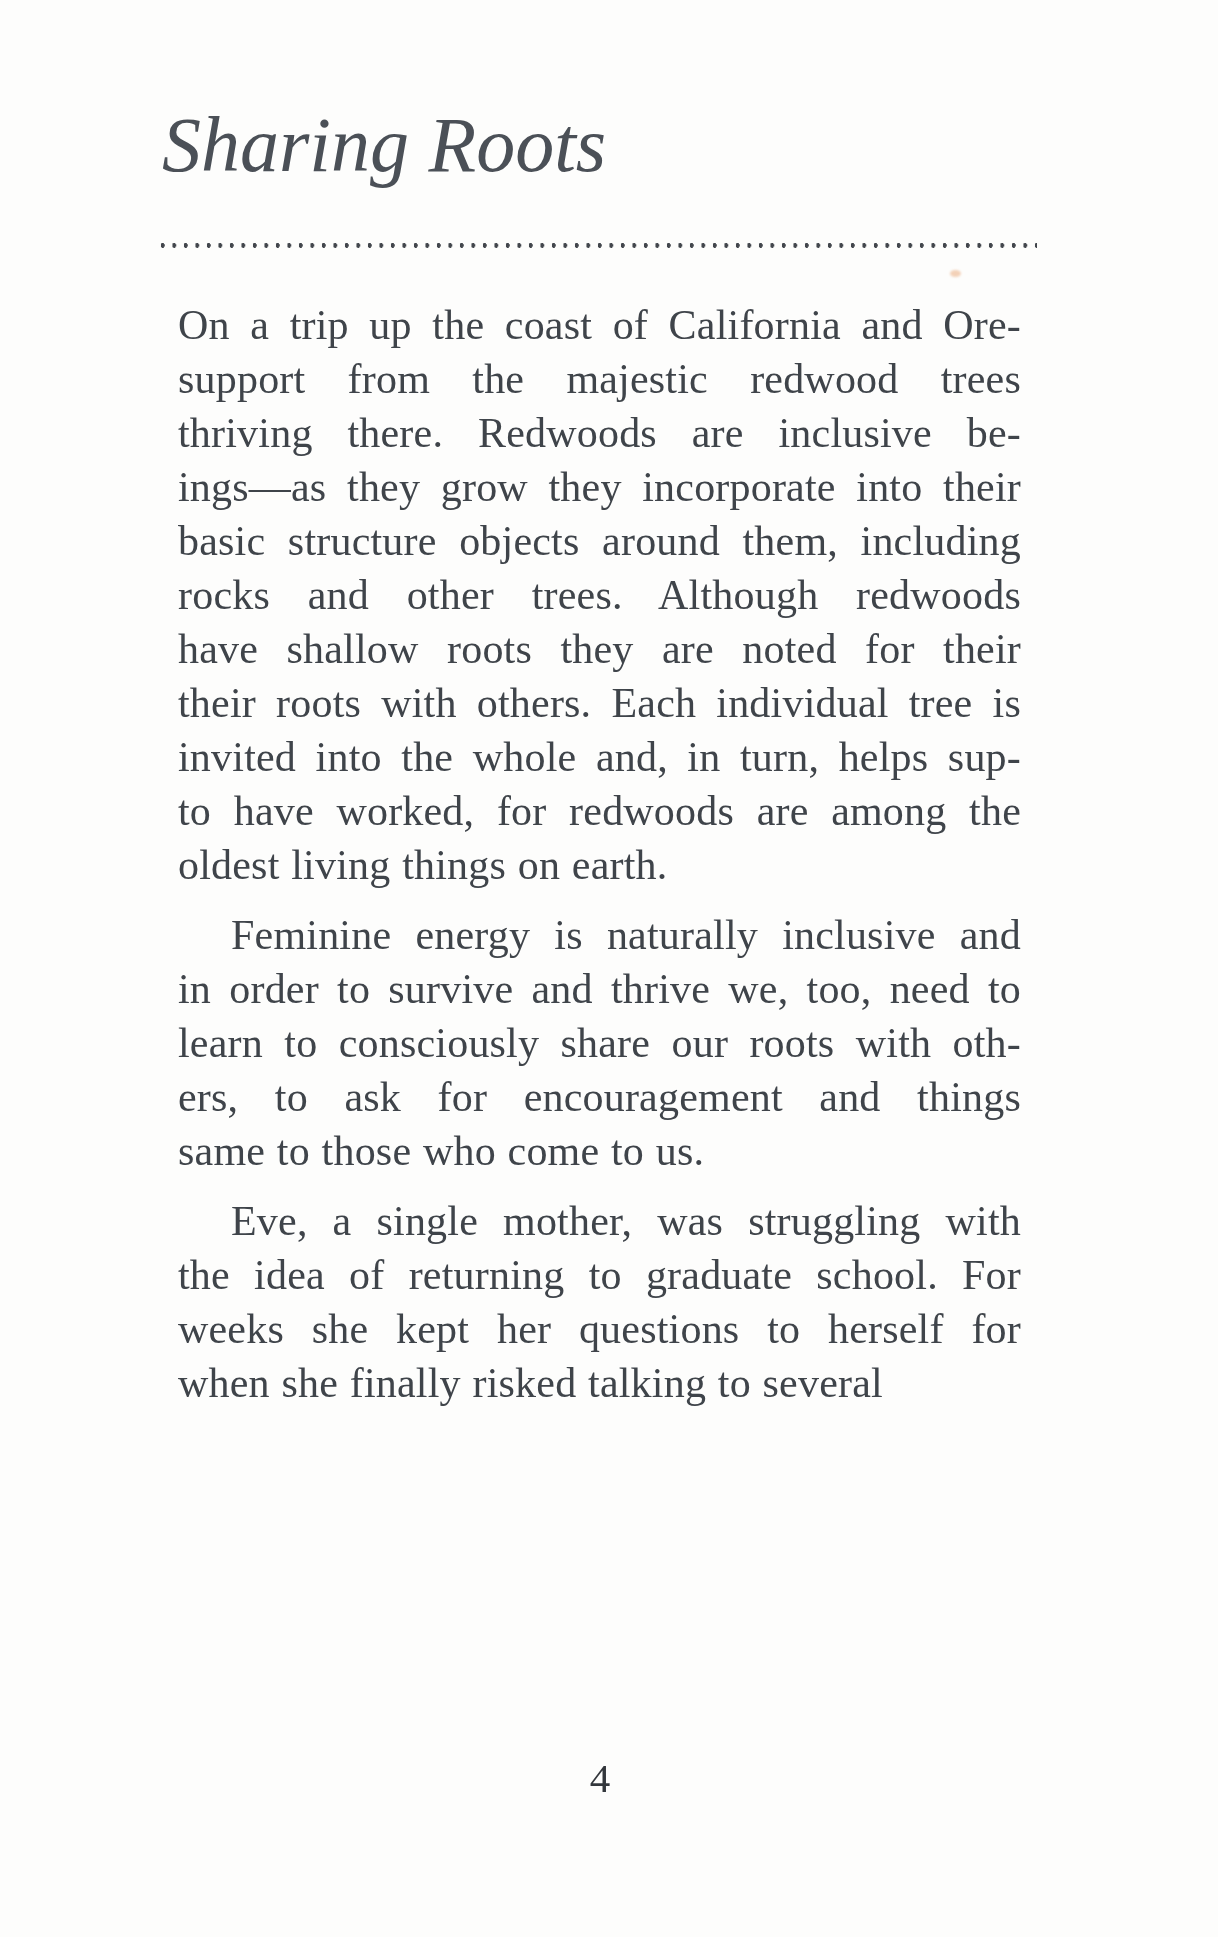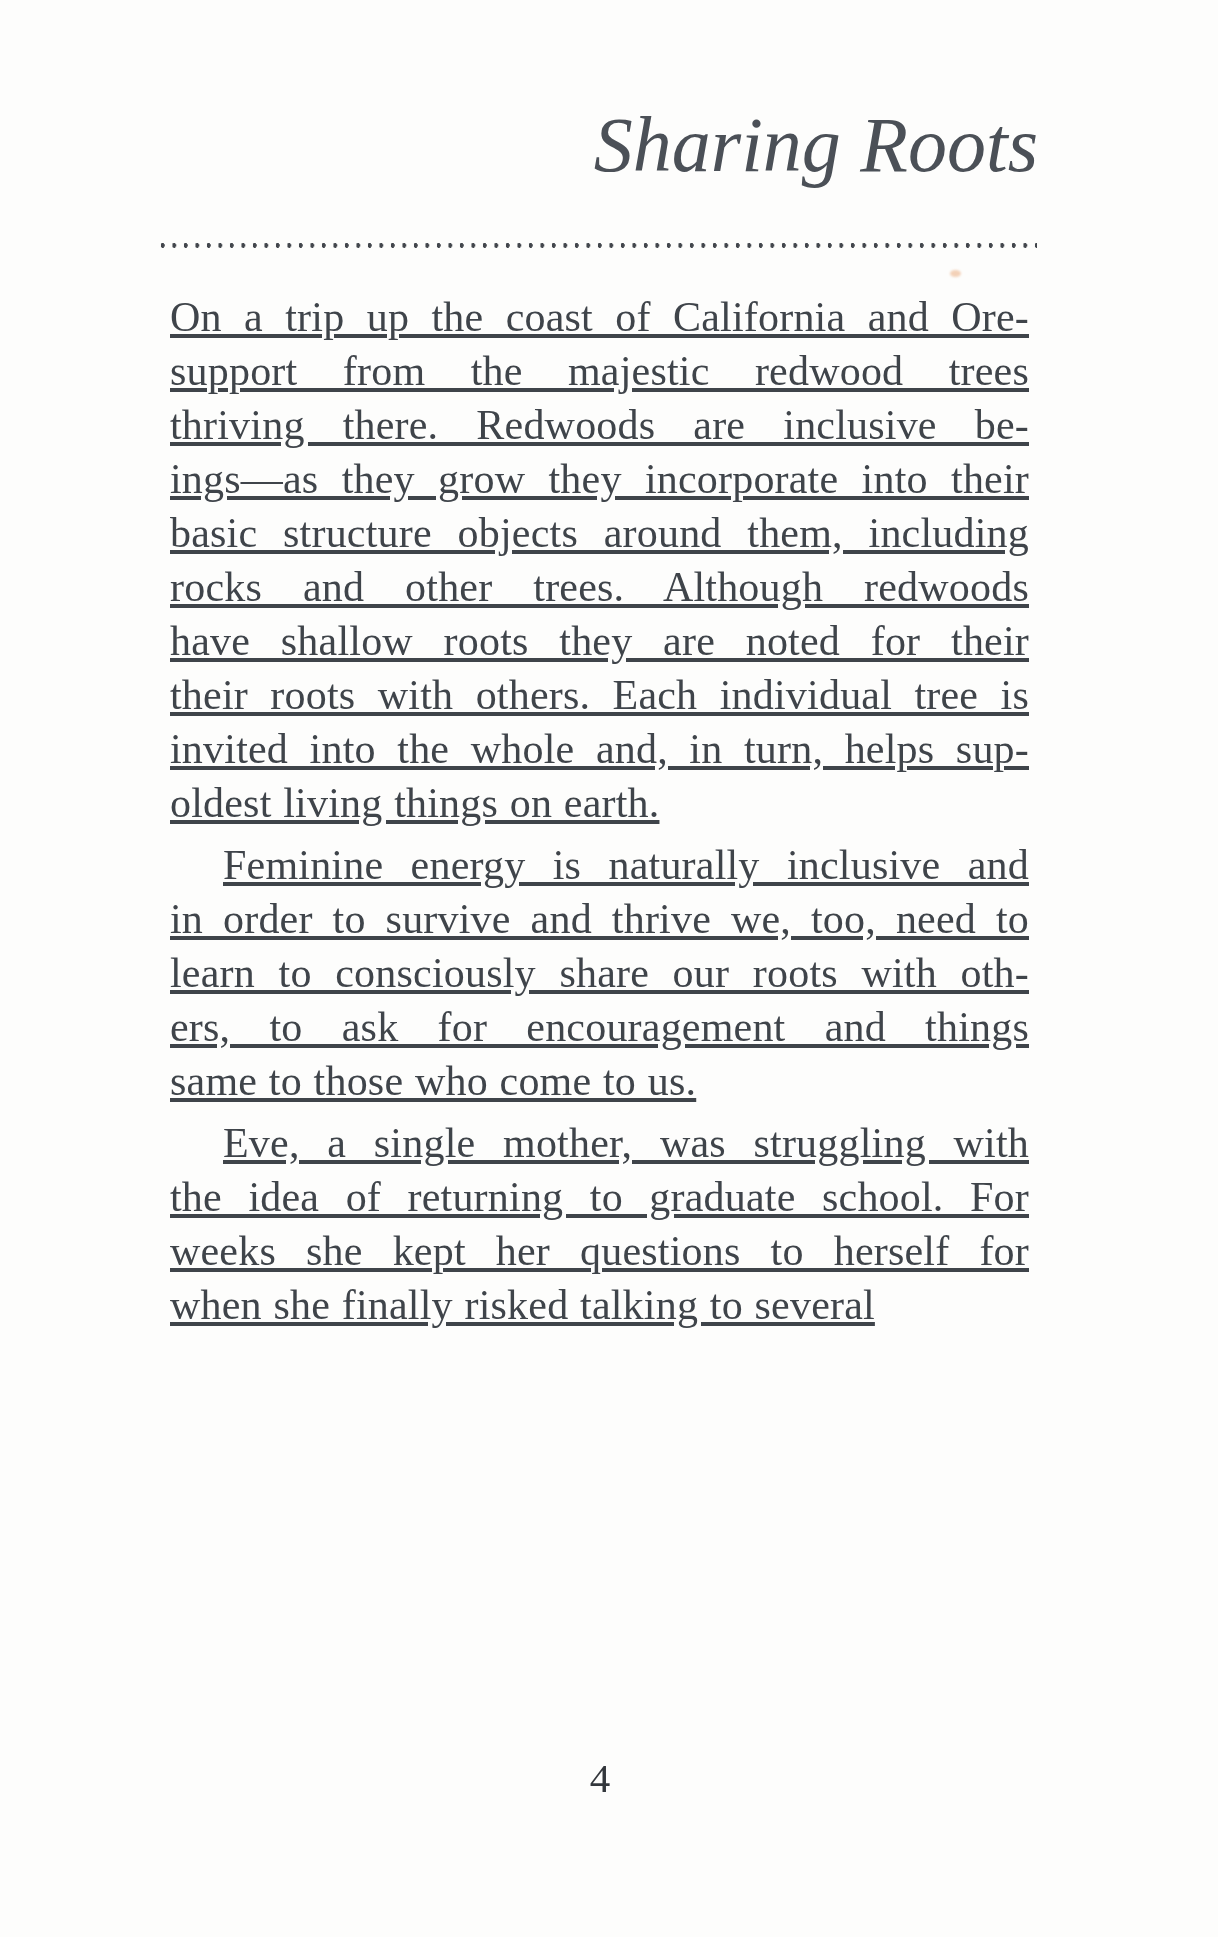--- a/index.html
+++ b/index.html
@@ -11,21 +11,21 @@
     font-family: "Liberation Serif", serif;
     color: #3f444a;
     overflow: hidden;
   }
   .title {
     position: absolute;
     top: 106px;
     left: 162px;
     width: 876px;
     margin: 0;
-    text-align: right;
+    text-align: left;
     font-style: italic;
     font-weight: 400;
     font-size: 78px;
     line-height: 1;
     color: #4b5057;
   }
   .divider {
     position: absolute;
     top: 242px;
     left: 160px;
@@ -37,21 +37,21 @@
   }
   .body-text {
     position: absolute;
     top: 282px;
     left: 162px;
     width: 875px;
     font-size: 42px;
     line-height: 54px;
     letter-spacing: 0.2px;
   }
-  .para { margin: 8px; text-decoration: underline; }
+  .para { margin: 16px; }
   .line {
     text-align: justify;
     text-align-last: justify;
     word-spacing: 1px;
     white-space: normal;
   }
   .line.last { text-align-last: left; }
   .para.indent .line:first-child { text-indent: 53px; }
   .pagenum {
     position: absolute;
@@ -84,20 +84,21 @@
       <div class="para">
         <div class="line">On a trip up the coast of California and Ore-</div>
         <div class="line">support from the majestic redwood trees</div>
         <div class="line">thriving there. Redwoods are inclusive be-</div>
         <div class="line">ings—as they grow they incorporate into their</div>
         <div class="line">basic structure objects around them, including</div>
         <div class="line">rocks and other trees. Although redwoods</div>
         <div class="line">have shallow roots they are noted for their</div>
         <div class="line">their roots with others. Each individual tree is</div>
         <div class="line">invited into the whole and, in turn, helps sup-</div>
+        <div class="line">to have worked, for redwoods are among the</div>
         <div class="line last">oldest living things on earth.</div>
       </div>
       <div class="para indent">
         <div class="line">Feminine energy is naturally inclusive and</div>
         <div class="line">in order to survive and thrive we, too, need to</div>
         <div class="line">learn to consciously share our roots with oth-</div>
         <div class="line">ers, to ask for encouragement and things</div>
         <div class="line last">same to those who come to us.</div>
       </div>
       <div class="para indent">

